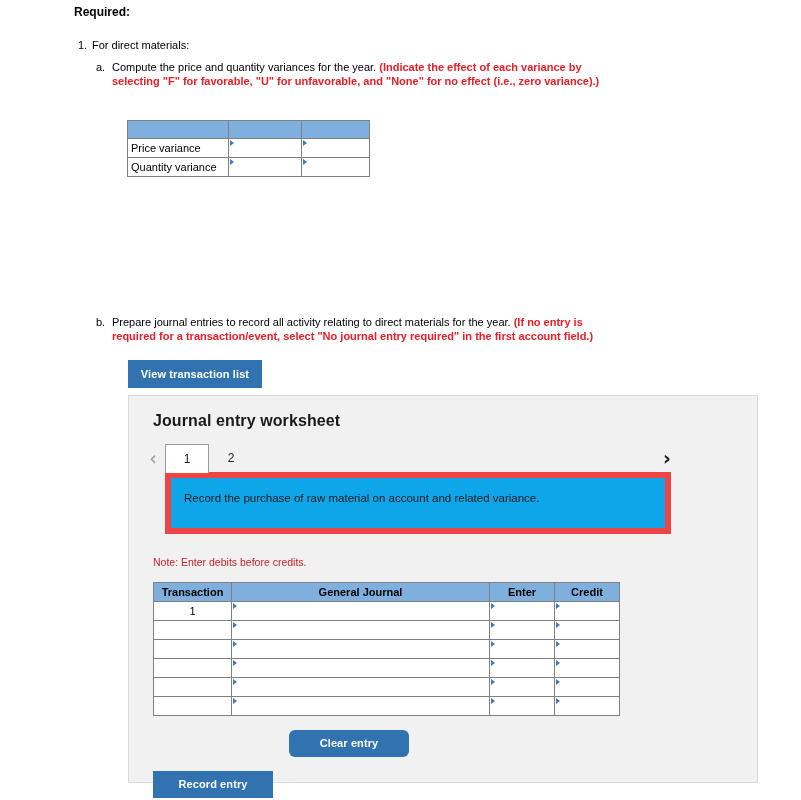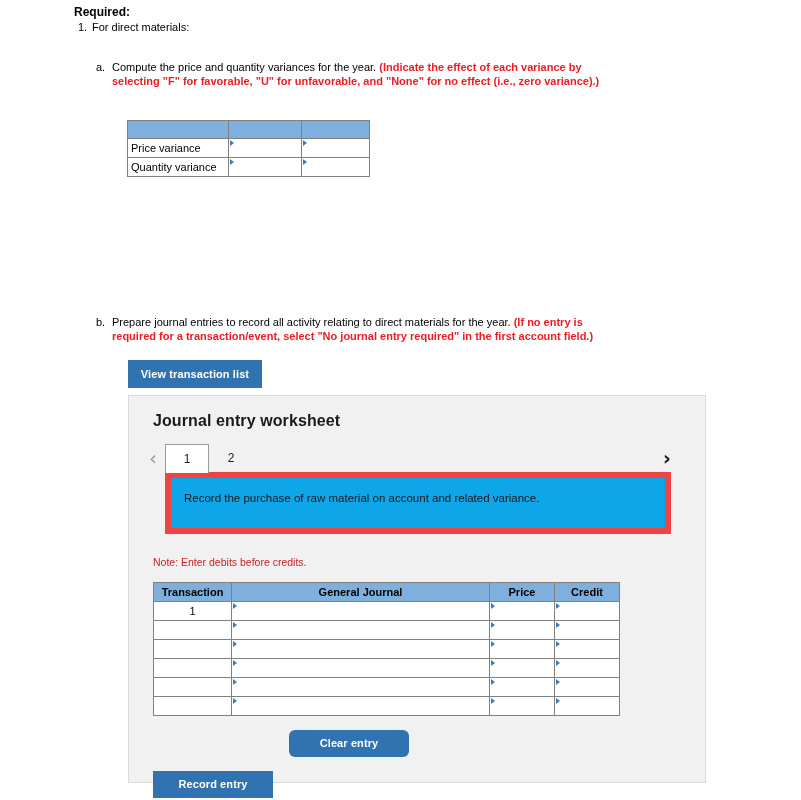--- a/index.html
+++ b/index.html
@@ -26,21 +26,21 @@
     width: 650px;
   }
   .req-title {
     font-weight: bold;
     font-size: 12px;
     line-height: 14px;
   }
   .req-line {
     font-size: 11px;
     line-height: 14px;
-    margin-top: 1px;
+    margin-top: 19px;
     padding-left: 4px;
   }
   .req-line .num {
     display: inline-block;
     width: 14px;
   }
 
   
   .part {
     position: absolute;
@@ -123,21 +123,21 @@
     width: 134px;
     height: 28px;
     line-height: 28px;
   }
 
   
   .panel {
     position: absolute;
     left: 128px;
     top: 395px;
-    width: 578px;
+    width: 630px;
     height: 388px;
     background: #F1F1F1;
     border: 1px solid #DADADA;
     box-sizing: border-box;
   }
   .panel-title {
     position: absolute;
     left: 24px;
     top: 16px;
     font-size: 16px;
@@ -362,21 +362,21 @@
       <colgroup>
           <col class="jc1">
           <col class="jc2">
           <col class="jc3">
           <col class="jc4">
         </colgroup>
       <thead>
         <tr>
           <th>Transaction</th>
           <th>General Journal</th>
-          <th>Price</th>
+          <th>Enter</th>
           <th>Credit</th>
         </tr>
       </thead>
       <tbody>
         <tr>
           <td>1</td>
           <td class="cell-input"><span class="marker"></span><span></span></td>
           <td class="cell-input"><span class="marker"></span><span></span></td>
           <td class="cell-input"><span class="marker"></span><span></span></td>
         </tr>

